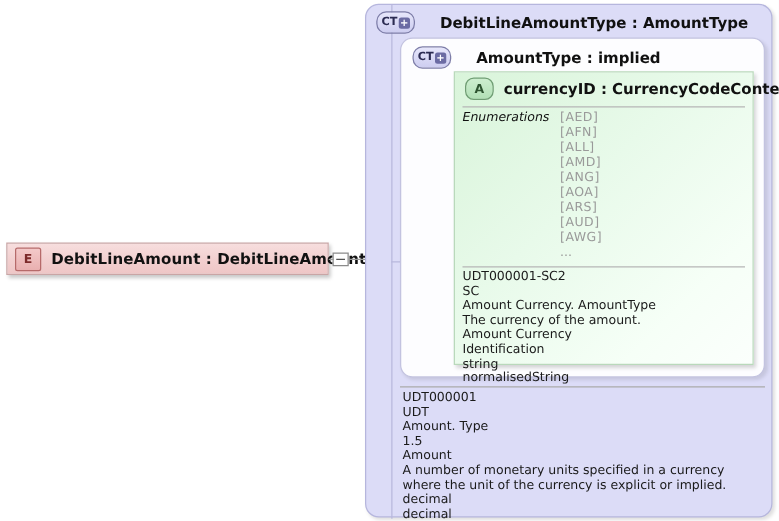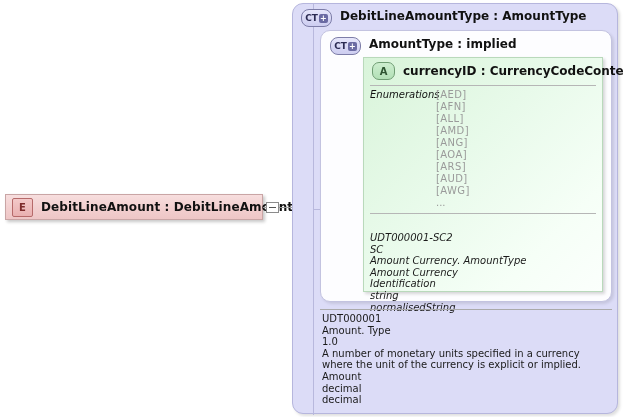--- a/index.html
+++ b/index.html
@@ -62,21 +62,21 @@
     display:flex;align-items:center;justify-content:center;gap:1px;
     font-size:9px;font-weight:bold;color:#2b2b52;
   }
   .ct-badge .plus{
     width:9px;height:9px;border-radius:2px;
     background:#6b6ba3;color:#fff;font-size:8px;line-height:9px;
     text-align:center;font-weight:bold;
   }
 
   .panel-title{
-    display:flex;gap:8px;
+    display:flex;align-items:center;gap:20px;
     font-size:12px;font-weight:bold;color:#111;white-space:nowrap;
   }
 
   #outer-title{position:absolute;left:8px;top:5px;}
 
   
   #inner-panel{
     position:absolute;left:27px;top:26px;width:292px;height:272px;
     background:#fdfdff;
     border:1px solid #c3c3e0;border-radius:10px;
@@ -107,26 +107,26 @@
   #attr-header .label{font-size:12px;font-weight:bold;color:#111;white-space:nowrap;}
 
   .hrule{height:1px;background:#b6b6b6;margin:1px 6px 0 6px;}
 
   #enum-block{display:flex;padding:3px 0 0 6px;}
   #enum-label{
     font-style:italic;font-size:10px;color:#111;
     width:66px;flex:none;line-height:12px;
   }
   #enum-values{font-size:10px;color:#9a9a9a;line-height:12px;}
-  #enum-values div{letter-spacing:.4px;}
+  #enum-values div{letter-spacing:.4px;padding-left:12px;}
   #enum-values div.ellipsis{letter-spacing:0;color:#9a9a9a;}
 
   #attr-doc{
     padding:2px 0 0 6px;
-    font-style:italic;font-size:10px;color:#1a1a1a;line-height:11.6px;margin-top:16px;
+    font-size:10px;color:#1a1a1a;line-height:11.6px;
   }
 
   
   #outer-doc{
     position:absolute;left:27px;top:305px;width:292px;
   }
   #outer-doc .hrule{margin:0 0 3px 0;background:#aaaaaa;}
   #outer-doc .lines{
     font-size:10px;color:#1a1a1a;line-height:11.6px;
     padding-left:2px;
@@ -193,35 +193,37 @@
           <div class="ellipsis">...</div>
         </div>
       </div>
 
       <div class="hrule" style="margin-top:4px;"></div>
 
       <div id="attr-doc">
         <div>UDT000001-SC2</div>
         <div>SC</div>
         <div>Amount Currency. AmountType</div>
+        <div>The currency of the amount.</div>
         <div>Amount Currency</div>
         <div>Identification</div>
         <div>string</div>
         <div>normalisedString</div>
       </div>
 
     </div>
   </div>
 
   <div id="outer-doc">
     <div class="hrule"></div>
     <div class="lines">
       <div>UDT000001</div>
+      <div>UDT</div>
       <div>Amount. Type</div>
-      <div>1.0</div>
+      <div>1.5</div>
+      <div>Amount</div>
       <div>A number of monetary units specified in a currency where the unit of the currency is explicit or implied.</div>
-      <div>Amount</div>
       <div>decimal</div>
       <div>decimal</div>
     </div>
   </div>
 
 </div>
 
 </body></html>

